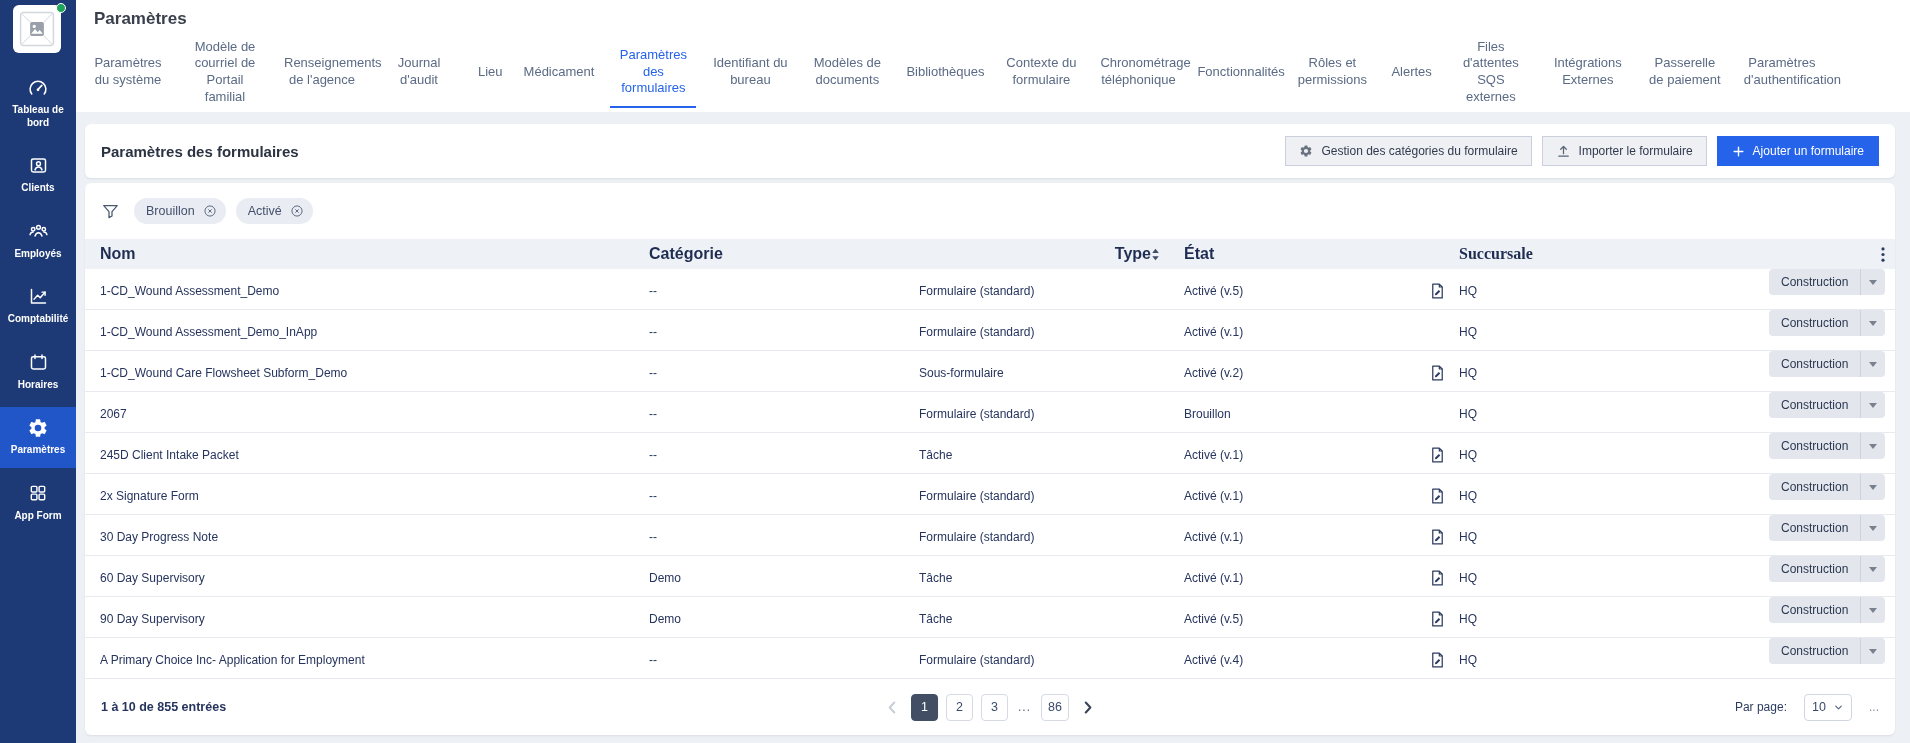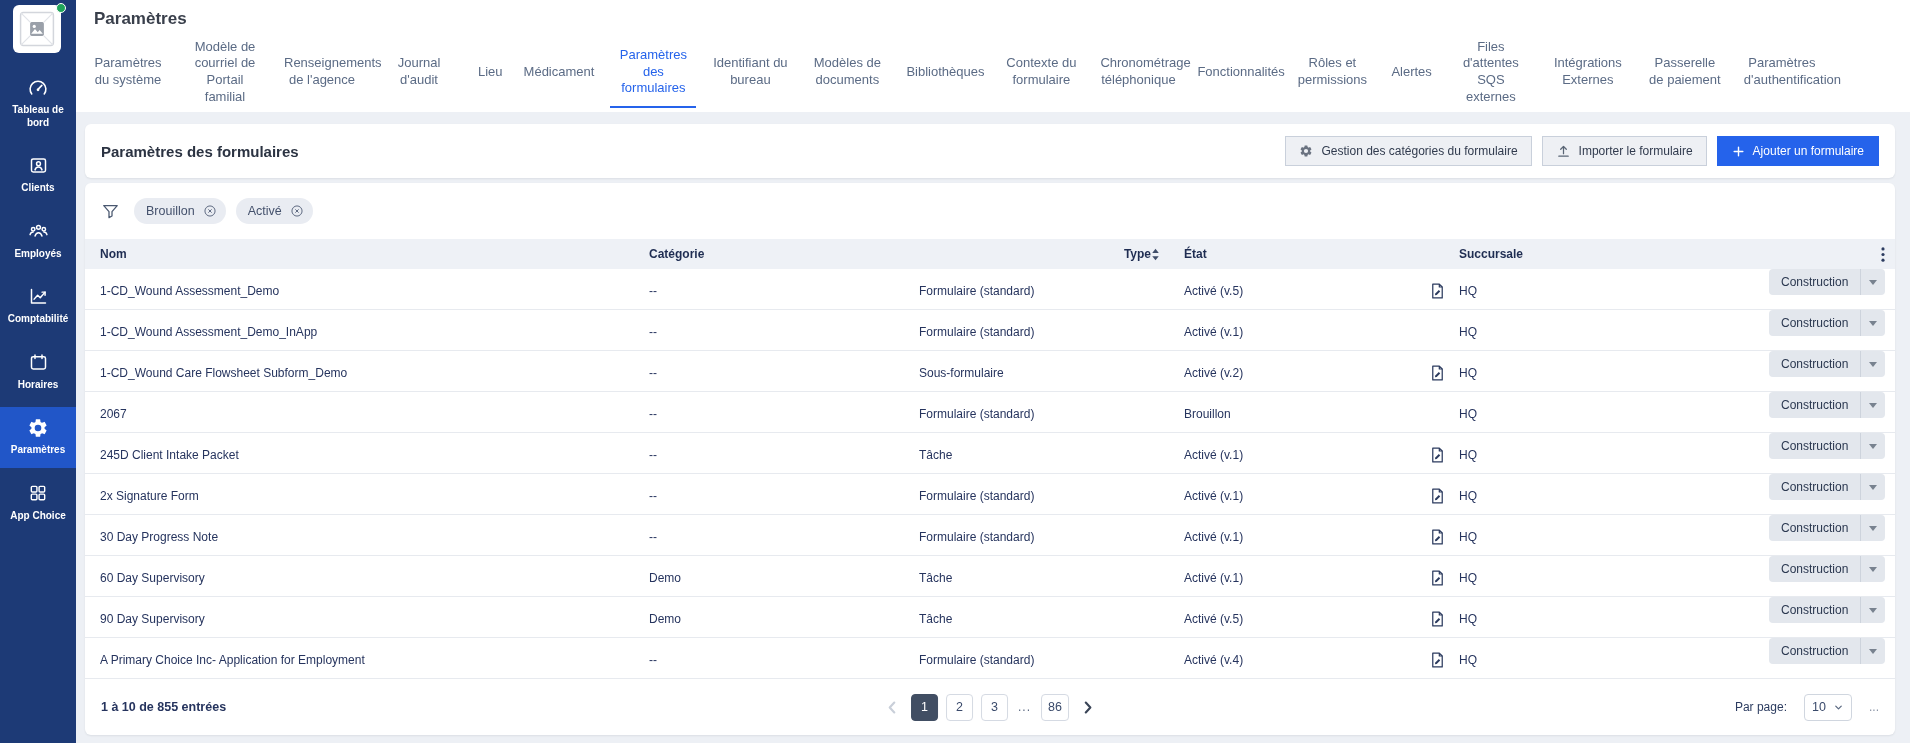--- a/index.html
+++ b/index.html
@@ -43,25 +43,25 @@
   .btn-secondary{background:var(--btn2-bg);border:1px solid var(--btn2-border);color:#313b4e;padding:0 13px;}
   .btn-primary{background:var(--accent);border:1px solid var(--accent);color:#fff;padding:0 14px;font-weight:500;}
 
   .table-card{background:#fff;border-radius:6px;margin-top:5px;box-shadow:0 1px 2px rgba(16,24,40,.08);display:flex;flex-direction:column;flex:1;}
   .filter-row{height:56px;display:flex;align-items:center;gap:14px;padding:0 16px;}
   .chips{display:flex;gap:10px;}
   .chip{display:flex;align-items:center;gap:8px;height:26px;padding:0 9px 0 12px;background:var(--chip-bg);border-radius:13px;font-size:12.5px;color:#44516c;}
   .chip .x{display:flex;cursor:pointer;}
 
   .thead,.trow{display:grid;grid-template-columns:548px 270px 265px 251px 350px 1fr;align-items:center;}
-  .thead{background:var(--thead-bg);height:30px;font-size:12px;font-weight:700;color:var(--header-navy);position:relative;}
+  .thead{background:var(--thead-bg);height:30px;font-size:16px;font-weight:700;color:var(--header-navy);position:relative;}
   .th{padding-left:16px;}
   .th-nom{padding-left:15px;}
   .th-type{display:flex;align-items:center;justify-content:flex-end;padding-right:8px;}
-  .th-succ{padding-left:40px;}
+  .th-succ{padding-left:40px;font-family:Liberation Serif, serif;}
   .kebab{position:absolute;right:6px;top:0;height:30px;display:flex;align-items:center;cursor:pointer;padding:0 4px;}
 
   .tbody{display:block;border-radius:16px;}
   .trow{height:41px;border-bottom:1px solid var(--border);font-size:12px;color:var(--navy);background:#fff;}
   .td{padding-left:16px;white-space:nowrap;overflow:hidden;text-overflow:ellipsis;}
   .td-nom{padding-left:15px;cursor:pointer;}
   .td-succ{display:flex;align-items:center;gap:12px;padding-left:8px;overflow:visible;}
   .doc-ico{width:20px;display:flex;justify-content:center;cursor:pointer;}
   .doc-ico.hidden{visibility:hidden;}
   .td-actions{display:flex;justify-content:flex-end;padding:0 16px 17px 0;overflow:visible;}
@@ -170,21 +170,21 @@
 
     <div class="side-item">
       <span class="side-icon">
         <svg width="20" height="20" viewBox="0 0 24 24" fill="none" stroke="#fff" stroke-width="1.7">
           <rect x="4" y="4" width="6.7" height="6.7" rx="1.2"></rect>
             <rect x="13.3" y="4" width="6.7" height="6.7" rx="1.2"></rect>
           <rect x="4" y="13.3" width="6.7" height="6.7" rx="1.2"></rect>
             <rect x="13.3" y="13.3" width="6.7" height="6.7" rx="1.2"></rect>
         </svg>
       </span>
-      <span class="side-label">App Choice</span>
+      <span class="side-label">App Form</span>
     </div>
   </nav>
 
   <div class="main">
 
     <div class="topbar">
       <div class="page-title">Paramètres</div>
       <div class="tabs">
           <div class="tab">
             <span>Paramètres du système</span>

